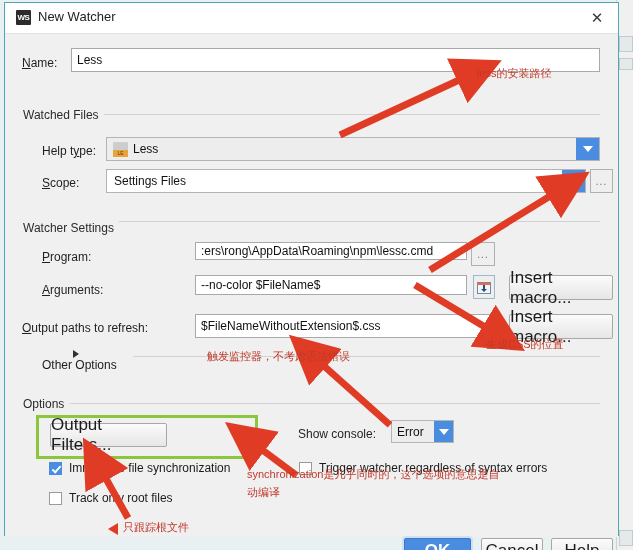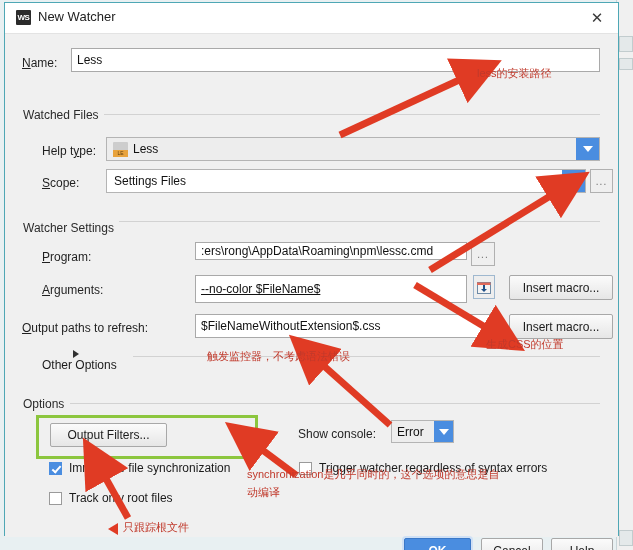--- a/index.html
+++ b/index.html
@@ -191,21 +191,21 @@
     letter-spacing: 1px;
   }
 
   
   .btn {
     position: absolute;
     box-sizing: border-box;
     background: linear-gradient(to bottom, #fbfbfb, #e6e6e6);
     border: 1px solid #a8a8a8;
     border-radius: 2px;
-    font-size: 12px;
+    font-size: 17px;
     color: #1b1b1b;
     display: flex;
     align-items: center;
     justify-content: center;
     cursor: default;
   }
   .btn.primary {
     background: #4a8de0;
     border: 1px solid #3a78c8;
     color: #ffffff;
@@ -351,21 +351,21 @@
         <u>P</u><span>rogram:</span>
       </div>
       <div class="txtfield" style="left:190px; top:208px; width:272px; height:18px;">
         <span>:ers\rong\AppData\Roaming\npm\lessc.cmd</span>
       </div>
       <div class="sqbtn" style="left:466px; top:208px; width:24px; height:24px;">...</div>
 
       <div class="lbl" style="left:37px; top:249px;">
         <u>A</u><span>rguments:</span>
       </div>
-      <div class="txtfield" style="left:190px; top:241px; width:272px; height:28px;text-decoration:underline;">
+      <div class="txtfield" style="left:190px; top:241px; width:272px; height:20px;">
         <span>--no-color $FileName$</span>
       </div>
       <div class="macro-icon-btn" style="left:468px; top:241px; width:22px; height:24px;">
         <svg width="14" height="14" viewBox="0 0 14 14">
           <rect x="0.5" y="2.5" width="13" height="11" fill="#f4f4f4" stroke="#6d8aa6"></rect>
           <path d="M0 2.5 L13.5 2.5 L13.5 5 L0 5 Z" fill="#e06a5a"></path>
           <path d="M7 5 L7 10" stroke="#1f4f86" stroke-width="2"></path>
           <path d="M4 9 L7 12 L10 9 Z" fill="#1f4f86"></path>
         </svg>
       </div>

